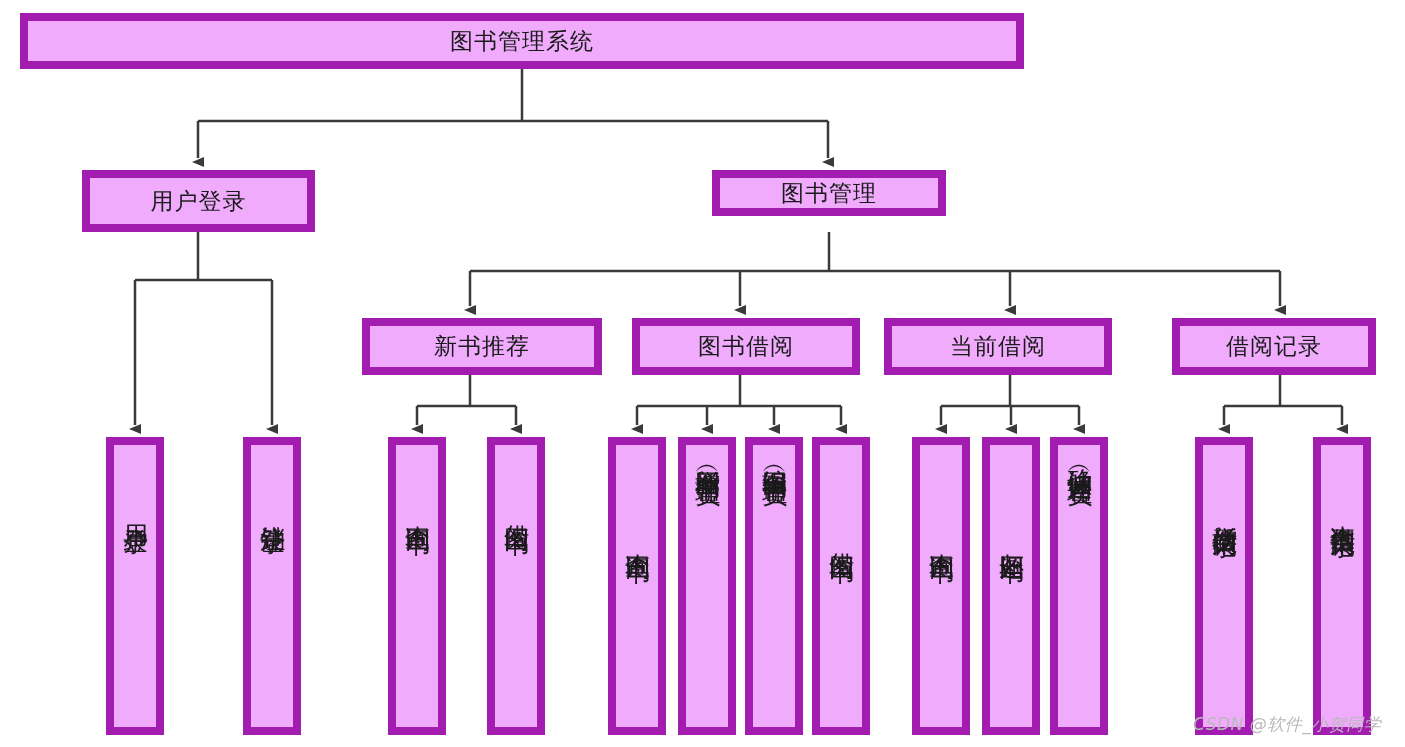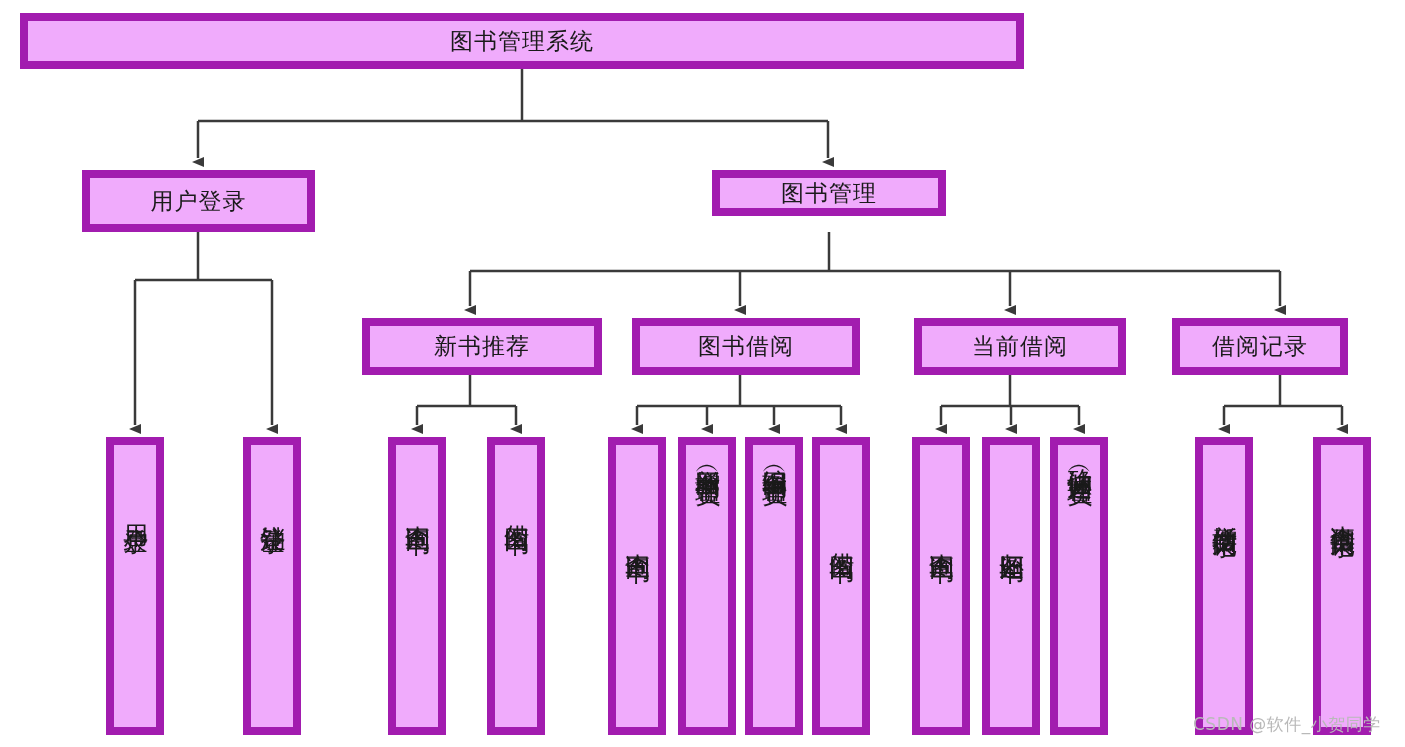--- a/index.html
+++ b/index.html
@@ -64,20 +64,21 @@
     margin-top: 84px;
   }
   .watermark {
     position: absolute;
     left: 1193px;
     top: 713px;
     font-size: 17px;
     color: #b9b9b9;
     white-space: nowrap;
     letter-spacing: 0.5px;
+    font-style: italic;
   }
 </style>
 </head>
 <body>
 
 <div id="canvas">
 
   <svg id="connectors" viewBox="0 0 1405 747" xmlns="http://www.w3.org/2000/svg">
     <defs>
       <marker id="arrow" markerWidth="10" markerHeight="12" refX="1" refY="6" orient="auto" markerUnits="userSpaceOnUse">
@@ -138,24 +139,24 @@
   <div class="node node-h" style="left:712px; top:170px; width:234px; height:46px;">
     <span class="node-label">图书管理</span>
   </div>
 
   <div class="node node-h" style="left:362px; top:318px; width:240px; height:57px;">
     <span class="node-label">新书推荐</span>
   </div>
   <div class="node node-h" style="left:632px; top:318px; width:228px; height:57px;">
     <span class="node-label">图书借阅</span>
   </div>
-  <div class="node node-h" style="left:914px; top:318px; width:212px; height:57px;justify-content:center;">
+  <div class="node node-h" style="left:884px; top:318px; width:228px; height:57px;justify-content:center;">
     <span class="node-label">当前借阅</span>
   </div>
-  <div class="node node-h" style="left:1172px; top:318px; width:176px; height:57px;">
+  <div class="node node-h" style="left:1172px; top:318px; width:204px; height:57px;">
     <span class="node-label">借阅记录</span>
   </div>
 
   <div class="node node-v v-mid" style="left:106px; top:437px; width:58px; height:298px;">
     <span class="node-label">用户登录</span>
   </div>
   <div class="node node-v v-mid" style="left:243px; top:437px; width:58px; height:298px;">
     <span class="node-label">注销登录</span>
   </div>
   <div class="node node-v v-mid" style="left:388px; top:437px; width:58px; height:298px;">

